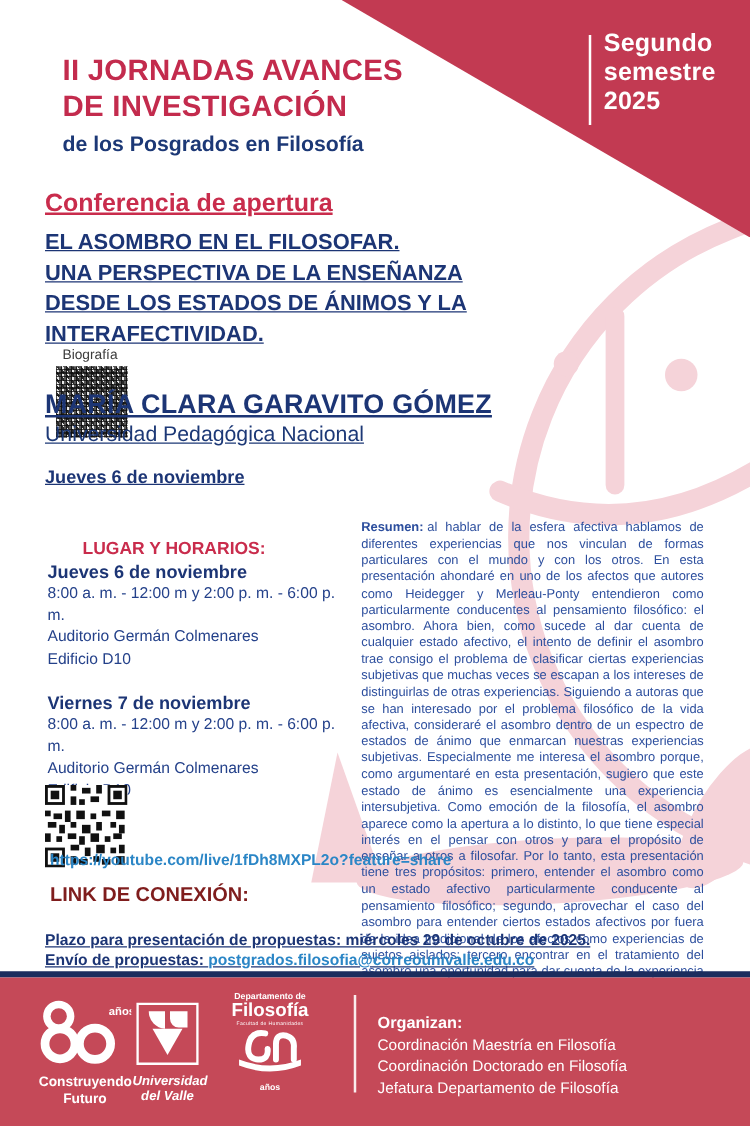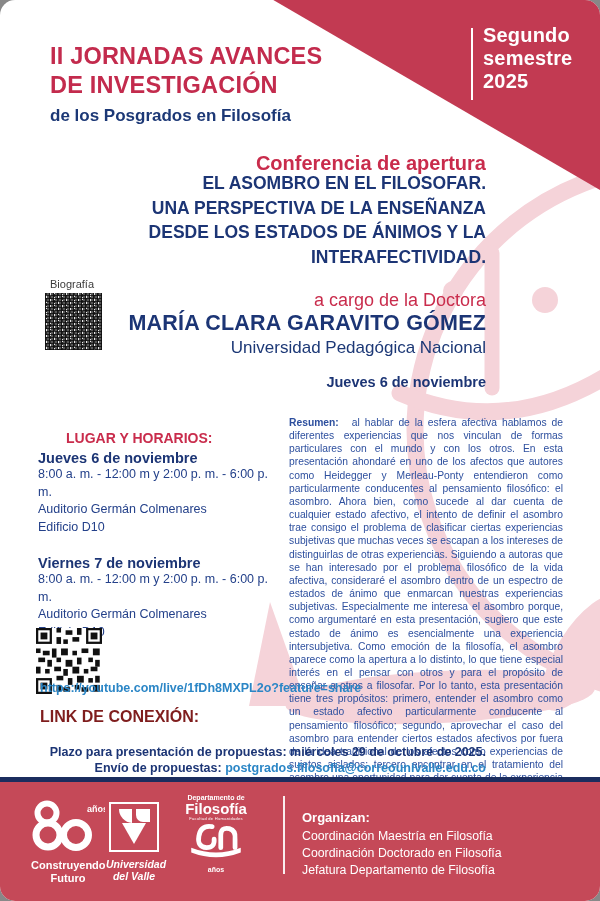--- a/index.html
+++ b/index.html
@@ -1,34 +1,34 @@
 <!DOCTYPE html>
 <html><head>
 <meta charset="utf-8">
 <style>
   html,body{margin:0;padding:0;background:#888;}
   .poster{position:relative;width:600px;height:901px;background:#ffffff;overflow:hidden;
-          font-family:"Liberation Sans",sans-serif;margin:0 auto;border-radius:15px;}
+          font-family:"Liberation Sans",sans-serif;margin:0 auto;}
   .abs{position:absolute;}
   
   .watermark{position:absolute;inset:0;z-index:1;pointer-events:none;}
   
   .corner{position:absolute;top:0;right:0;width:330px;height:190px;z-index:3;
           background:#c23a52;clip-path:polygon(1% 0,100% 0,100% 100%);}
   .badge-line{position:absolute;left:471px;top:28px;width:2px;height:72px;background:#ffffff;z-index:4;}
   .badge-text{position:absolute;left:483px;top:24px;z-index:4;color:#fff;font-weight:bold;
               font-size:20px;line-height:23px;letter-spacing:.2px;}
   
   .hdr{position:absolute;left:50px;top:42px;z-index:2;}
   .hdr-title{color:#c32b4d;font-weight:bold;font-size:23.5px;line-height:29px;letter-spacing:.2px;}
   .hdr-sub{color:#1c3876;font-weight:bold;font-size:17px;margin-top:6px;}
   
-  .centercol{position:absolute;left:36px;width:450px;text-align:right;z-index:2;}
+  .centercol{position:absolute;left:36px;width:450px;text-align:left;z-index:2;text-decoration:underline;}
   .kicker{top:152px;color:#c92c4c;font-weight:bold;font-size:20px;}
-  .conf-title{top:171px;color:#1c3575;font-weight:bold;font-size:17.5px;line-height:24.5px;}
+  .conf-title{top:181px;color:#1c3575;font-weight:bold;font-size:17.5px;line-height:24.5px;}
   .intro{top:290px;color:#c92c4c;font-size:18px;}
   .speaker-name{top:311px;color:#1c3575;font-weight:bold;font-size:21.5px;letter-spacing:.2px;}
   .affiliation{top:338px;color:#1c3876;font-size:17px;}
   .event-date{top:374px;color:#1c3575;font-weight:bold;font-size:14.5px;}
   
   .bio-label{position:absolute;left:50px;top:278px;color:#3b3b3b;font-size:11px;z-index:2;}
   .qr-top{position:absolute;left:45px;top:293px;width:57px;height:57px;z-index:2;
           background:
            repeating-linear-gradient(0deg, rgba(10,10,10,.75) 0 1px, transparent 1px 3px),
            repeating-linear-gradient(90deg,#161616 0 1px, transparent 1px 2px, #555 2px 4px),
@@ -37,21 +37,21 @@
   
   .sched{position:absolute;left:38px;top:430px;width:245px;z-index:2;}
   .sched-h{color:#c92c4c;font-weight:bold;font-size:14px;margin-bottom:4px;padding-left:28px;}
   .day-name{color:#1c3575;font-weight:bold;font-size:14.5px;margin-top:2px;}
   .day-line{color:#24418a;font-size:12.5px;line-height:17.5px;}
   .day-block{margin-bottom:19px;}
   
   .abstract{position:absolute;left:289px;top:416px;width:274px;z-index:2;
             color:#2d4f9e;font-size:10.3px;line-height:13.15px;
             text-align:justify;text-align-last:right;}
-  .abstract b{margin-right:13px;}
+  .abstract b{margin-right:3px;}
   
   .link-h{position:absolute;left:40px;top:708px;color:#7f1d1d;font-weight:bold;font-size:16px;z-index:2;}
   .link-url{position:absolute;left:40px;top:681px;color:#2b86c6;font-weight:bold;font-size:12.5px;
             z-index:2;text-decoration:none;cursor:pointer;}
   .plazo{top:745px;color:#1c3575;font-weight:bold;font-size:12.5px;}
   .envio{top:761px;color:#1c3575;font-weight:bold;font-size:12.5px;}
   .envio a{color:#2b86c6;text-decoration:none;cursor:pointer;}
   
   .navy-bar{position:absolute;left:0;top:777px;width:600px;height:5px;background:#1b2d5e;z-index:4;}
   .footer{position:absolute;left:0;top:782px;width:600px;height:119px;background:#c54958;z-index:4;}
@@ -107,21 +107,20 @@
   <div class="centercol conf-title abs">
     <div>EL ASOMBRO EN EL FILOSOFAR.</div>
     <div>UNA PERSPECTIVA DE LA ENSEÑANZA</div>
     <div>DESDE LOS ESTADOS DE ÁNIMOS Y LA</div>
     <div>INTERAFECTIVIDAD.</div>
   </div>
 
   <div class="bio-label">Biografía</div>
   <div class="qr-top" title=""></div>
 
-  <div class="centercol intro abs">a cargo de la Doctora</div>
   <div class="centercol speaker-name abs">MARÍA CLARA GARAVITO GÓMEZ</div>
   <div class="centercol affiliation abs">Universidad Pedagógica Nacional</div>
   <div class="centercol event-date abs">Jueves 6 de noviembre</div>
 
   <div class="sched">
     <div class="sched-h">LUGAR Y HORARIOS:</div>
     <div class="day-block">
       <div class="day-name">Jueves 6 de noviembre</div>
       <div class="day-line">8:00 a. m. - 12:00 m y 2:00 p. m. - 6:00 p. m.</div>
       <div class="day-line">Auditorio Germán Colmenares</div>

